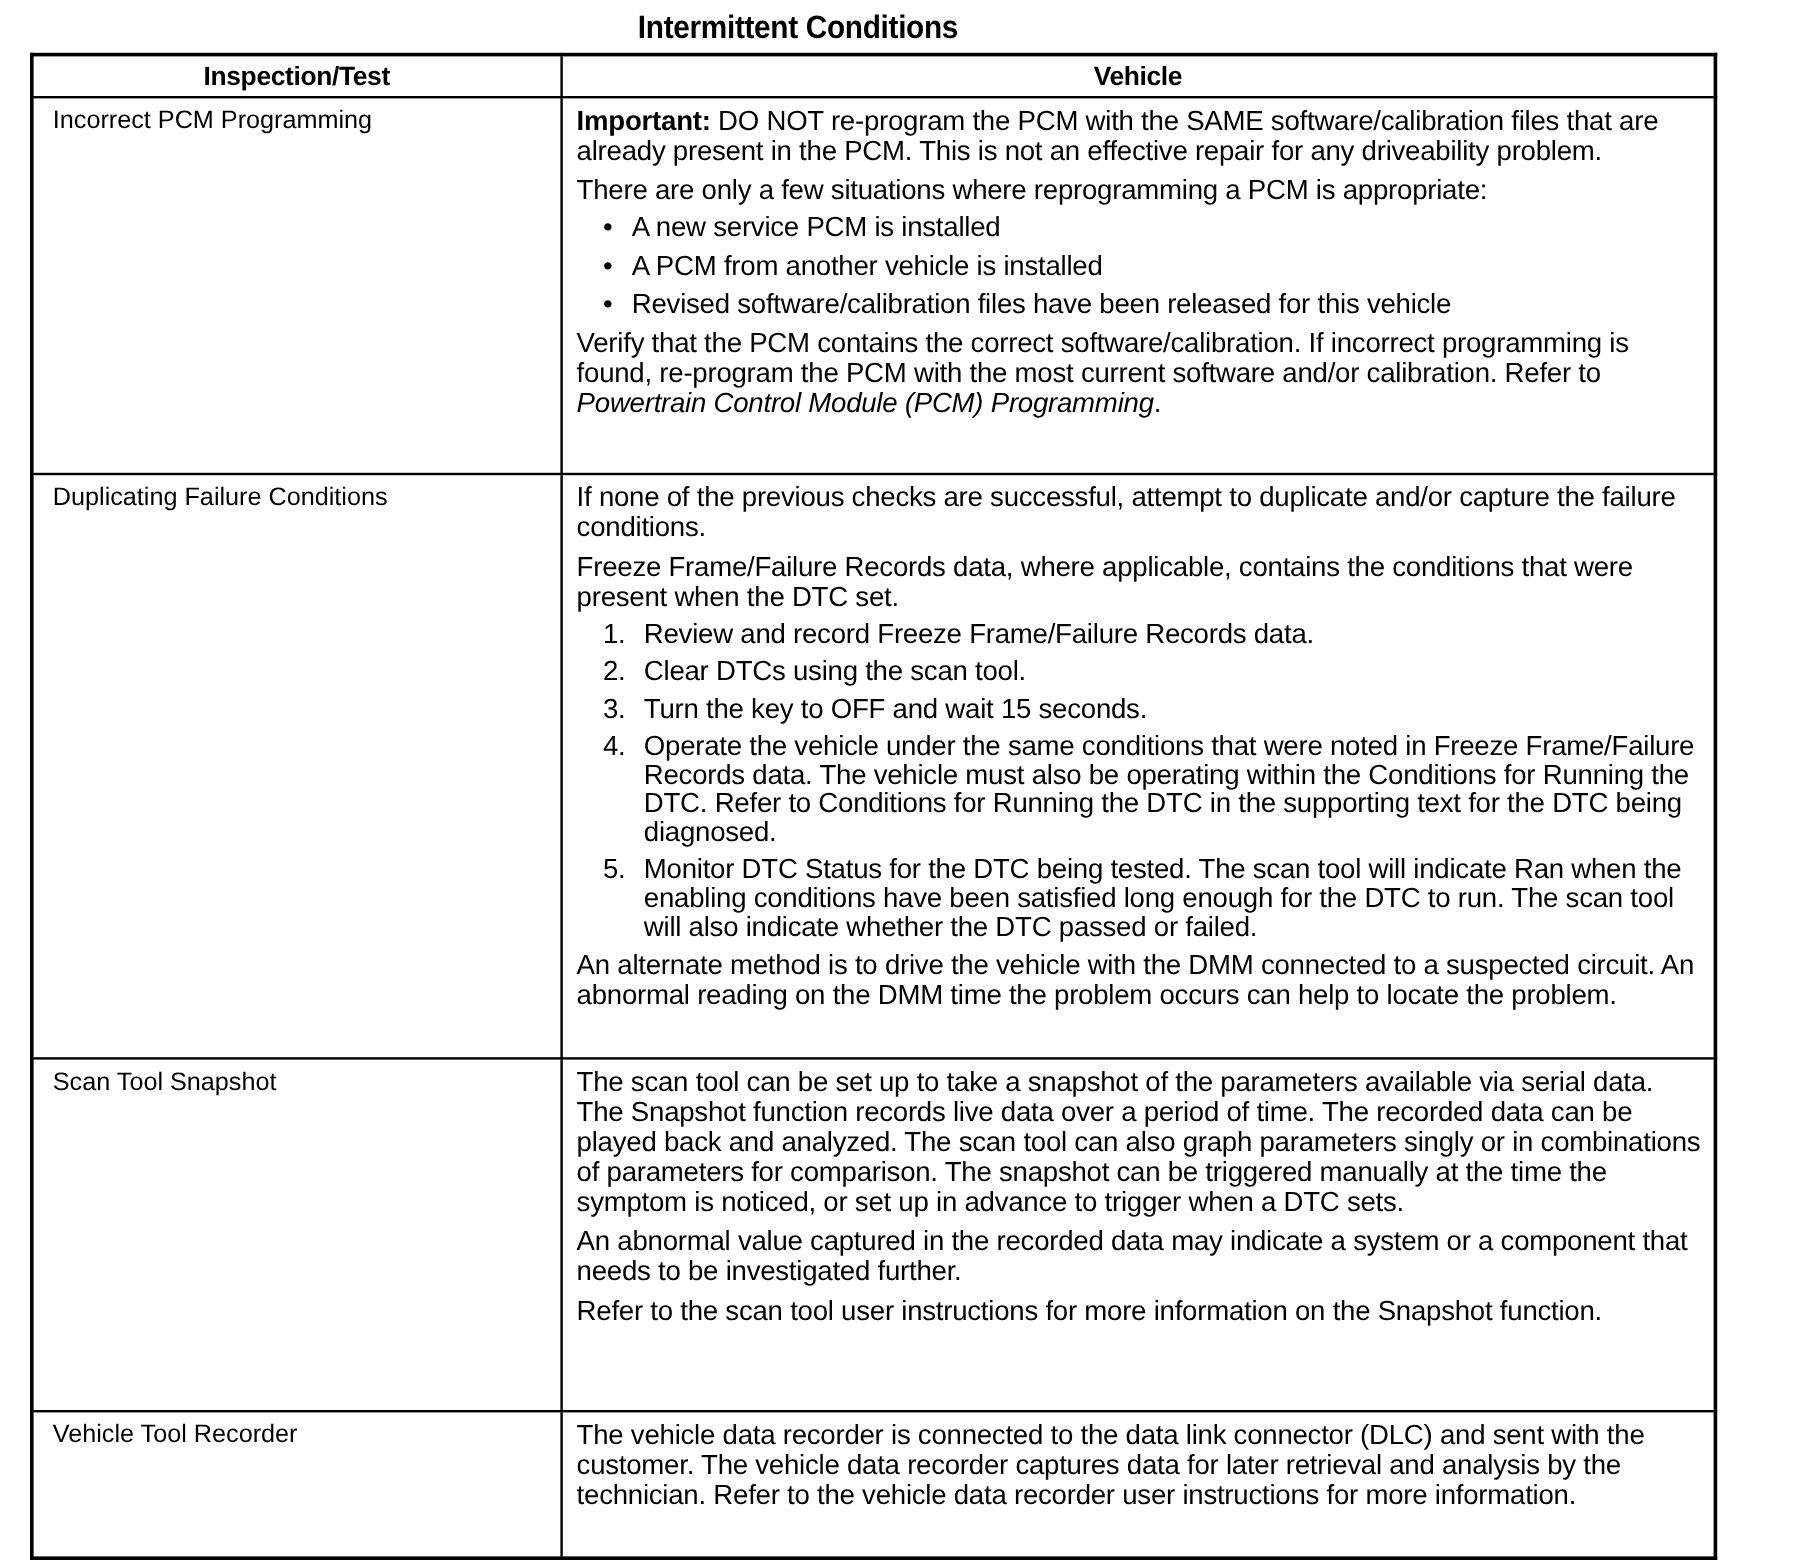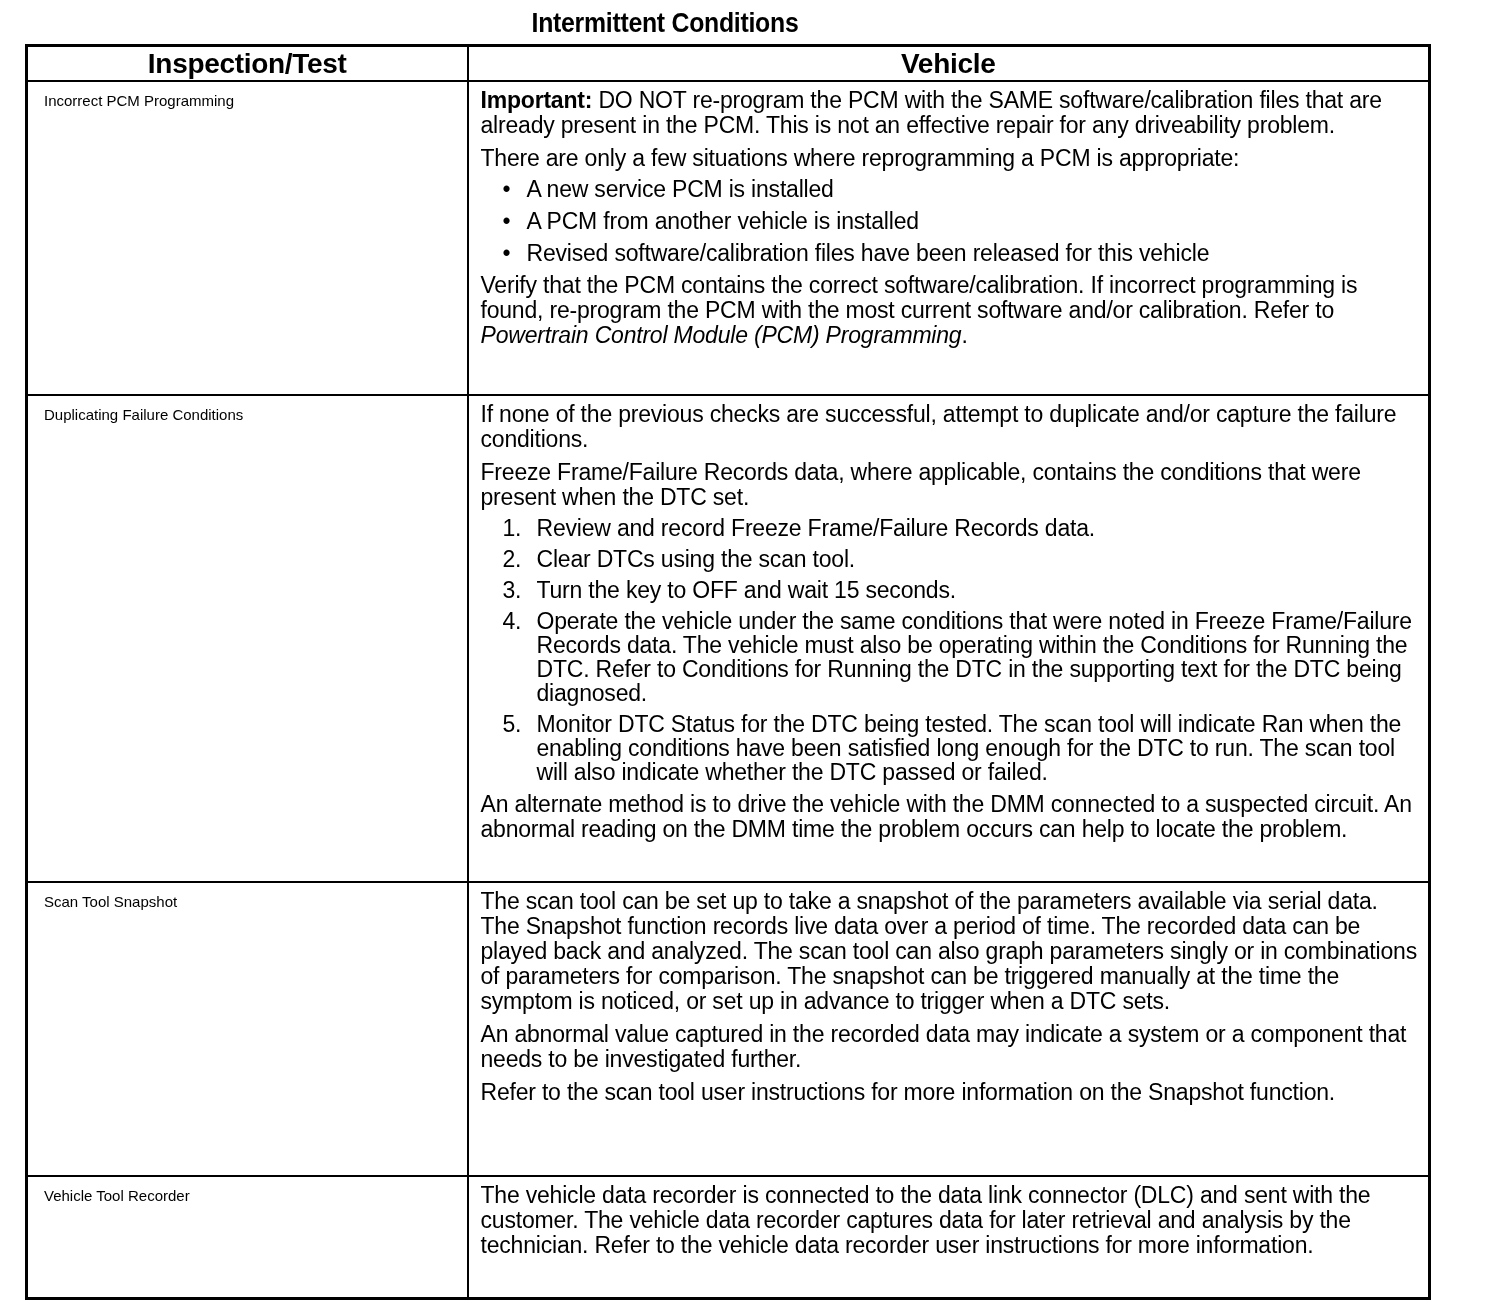--- a/index.html
+++ b/index.html
@@ -2,22 +2,22 @@
 <html><head>
 <meta charset="utf-8">
 <style>
   html, body { margin: 0; padding: 0; background: #ffffff; }
   body { width: 1504px; height: 1302px; position: relative; font-family: "Liberation Sans", sans-serif; color: #000; overflow: hidden; }
   .title { position: absolute; left: 0; width: 1330px; top: 8px; text-align: center; font-weight: bold; font-size: 27px; letter-spacing: -0.3px; transform: scaleX(0.92); }
   table.main { position: absolute; left: 25px; top: 44px; width: 1403px; border-collapse: collapse; border: 3px solid #000; table-layout: fixed; }
   table.main th, table.main td { border: 2.5px solid #000; vertical-align: top; }
   col.c1 { width: 441px; }
   col.c2 { width: 962px; }
-  th { font-size: 28px; font-weight: bold; height: 33px; padding: 0; line-height: 33px; letter-spacing: -0.3px; }
-  td.insp { font-size: 15px; padding: 6px 0 0 16px; line-height: 26px; }
+  th { font-size: 22px; font-weight: bold; height: 33px; padding: 0; line-height: 33px; letter-spacing: -0.3px; }
+  td.insp { font-size: 21px; padding: 6px 0 0 16px; line-height: 26px; }
   td.act { font-size: 23px; padding: 6px 8px 6px 12px; line-height: 25px; letter-spacing: -0.2px; }
   td.act p { margin: 0 0 8px 0; }
   td.act p.last { margin-bottom: 0; }
   ul.bul { list-style: none; margin: 0 0 6px 0; padding: 0; }
   ul.bul li { padding-left: 46px; position: relative; margin-bottom: 7px; line-height: 25px; }
   ul.bul li .mark { position: absolute; left: 22px; top: 0; }
   ol.num { list-style: none; margin: 0 0 8px 0; padding: 0; }
   ol.num li { padding-left: 56px; position: relative; margin-bottom: 7px; line-height: 24px; }
   ol.num li .mark { position: absolute; left: 22px; top: 0; }
   b.imp { font-weight: bold; }

